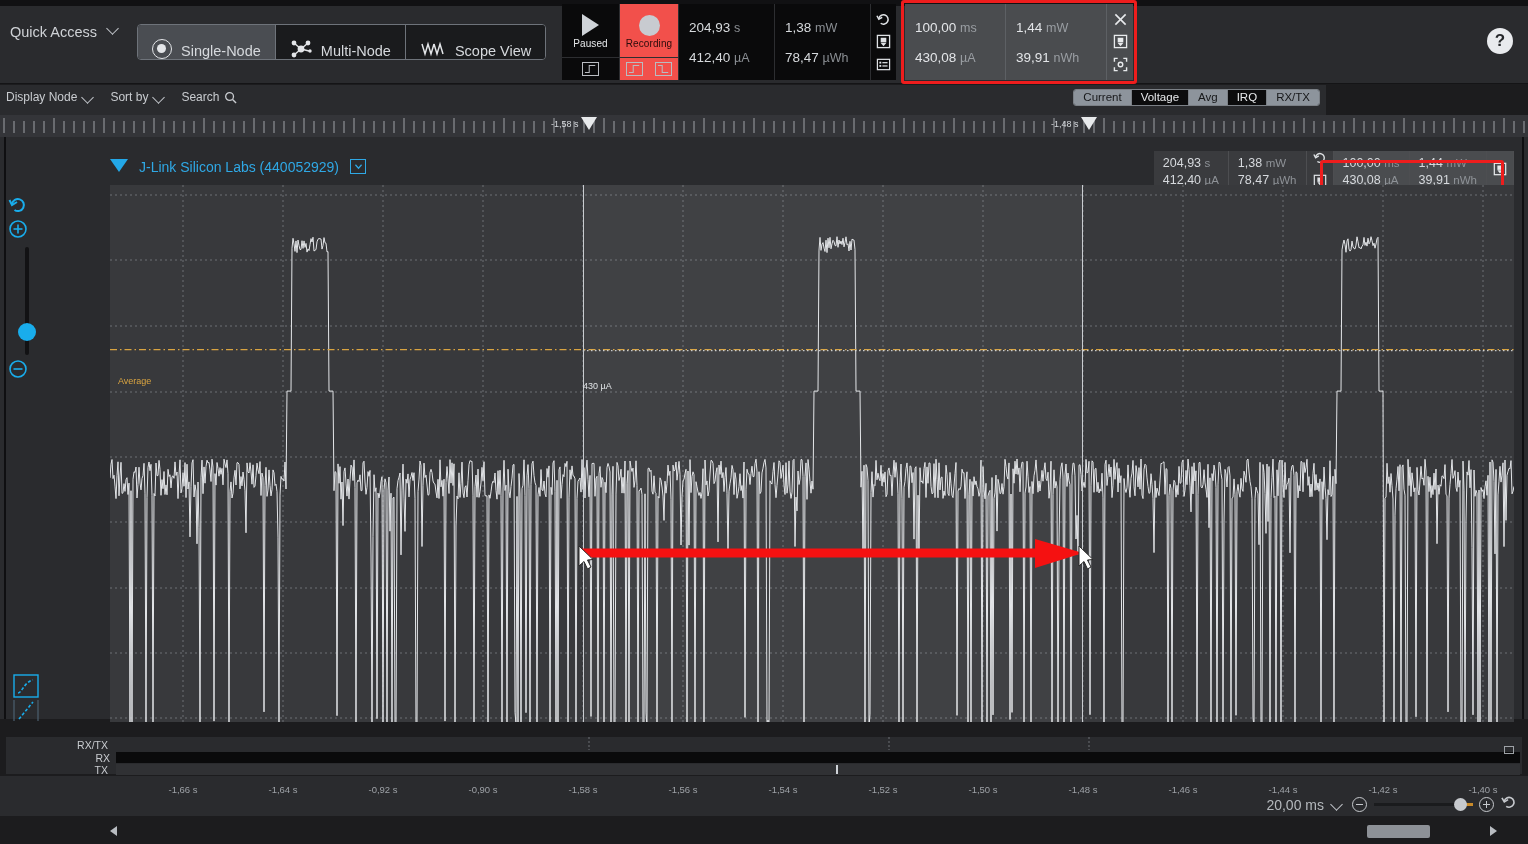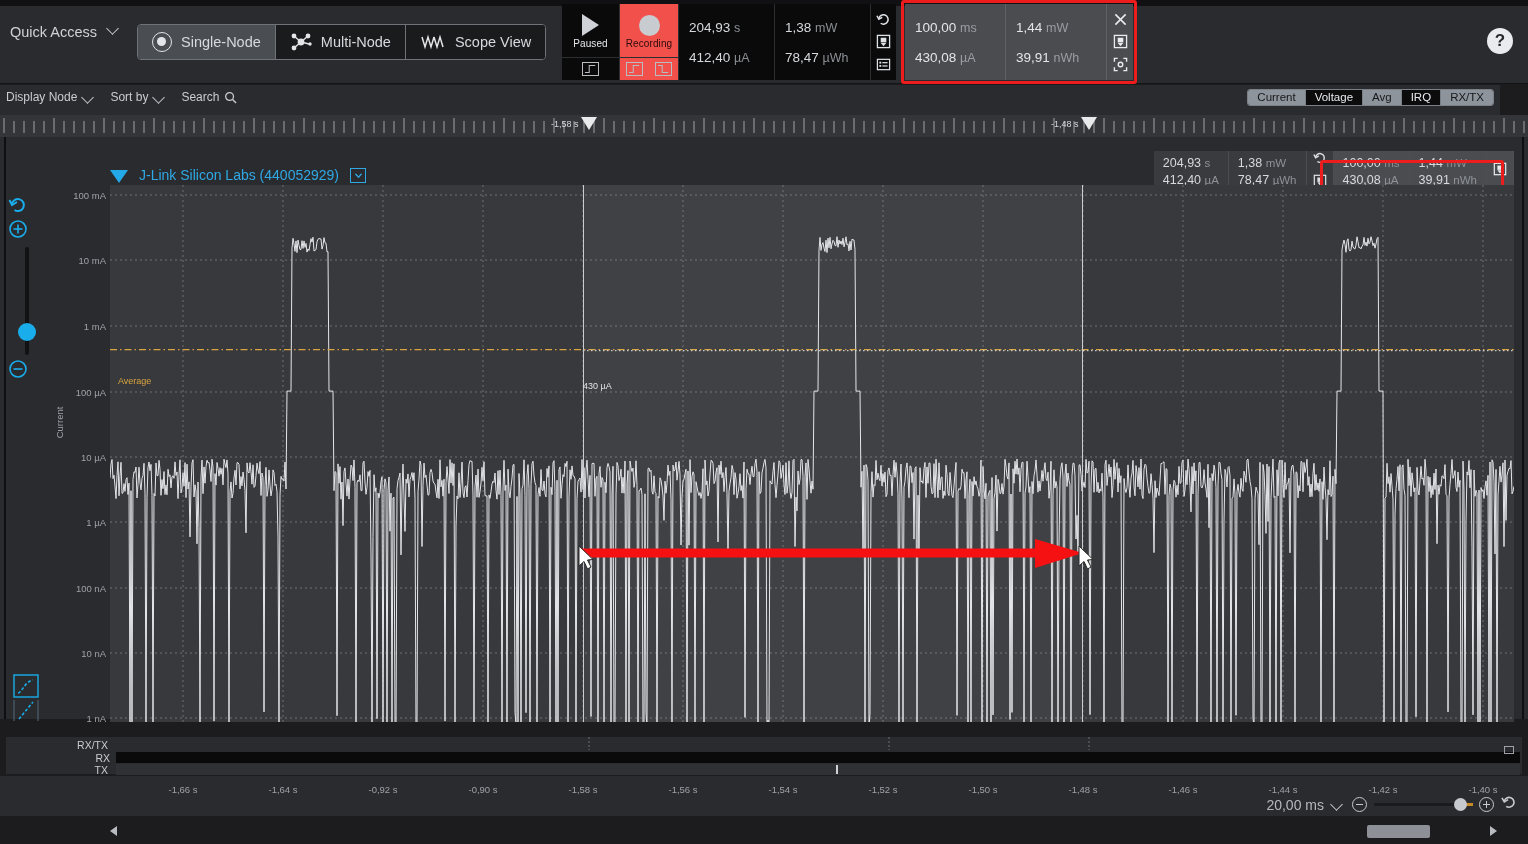--- a/index.html
+++ b/index.html
@@ -37,21 +37,21 @@
   }
 
   
   #mode-group {
     position: absolute; left: 137px; top: 24px;
     display: flex; height: 36px;
     border: 1px solid #6e737a; border-radius: 4px; overflow: hidden;
     background: #1a1b1d;
   }
   .mode-btn {
-    display: flex; align-items: center; gap: 9px;
+    display: flex; align-items: flex-end; gap: 9px;
     padding: 0 14px; height: 100%;
     font-size: 14.5px; color: #d6d9dd; cursor: pointer;
     border-right: 1px solid #6e737a;
     background: #1a1b1d;
   }
   .mode-btn:last-child { border-right: none; }
   .mode-btn.active { background: #4a4d52; }
 
   .icn-single {
     width: 20px; height: 20px; border-radius: 50%;
@@ -143,21 +143,21 @@
   #help-btn {
     position: absolute; right: 15px; top: 28px;
     width: 26px; height: 26px; border-radius: 50%;
     background: #e9ebee; color: #26282b;
     font-size: 17px; font-weight: bold; text-align: center; line-height: 26px;
     cursor: pointer;
   }
 
   
   #sub-toolbar {
-    position: absolute; left: 0; top: 85px; width: 1500px; height: 30px;
+    position: absolute; left: 0; top: 85px; width: 1326px; height: 30px;
     background: #2a2b2e;
   }
   .sub-left { position: absolute; left: 6px; top: 5px; display: flex; align-items: center; gap: 14px; }
   .sub-item { display: flex; align-items: center; gap: 5px; font-size: 12px; color: #c9ccd0; cursor: pointer; }
   .mag { width: 13px; height: 13px; }
 
   #filter-group {
     position: absolute; right: 6px; top: 4px;
     display: flex; height: 17px;
     border: 1px solid #7b8086; border-radius: 3px; overflow: hidden;
@@ -207,22 +207,22 @@
     position: absolute; left: -7px; top: 76px;
     width: 18px; height: 18px; border-radius: 50%; background: #19adec;
   }
   #capture-icn {
     position: absolute; left: 13px; top: 537px;
     width: 26px; height: 48px; cursor: pointer;
   }
 
   
   #chart-head {
-    position: absolute; left: 110px; top: 30px;
-    display: flex; align-items: flex-end; gap: 11px;
+    position: absolute; left: 110px; top: 22px;
+    display: flex; align-items: flex-start; gap: 11px;
   }
   .tri-down {
     width: 0; height: 0;
     border-left: 9px solid transparent; border-right: 9px solid transparent;
     border-top: 13px solid #23a8e8; cursor: pointer;
   }
   #node-title { font-size: 14px; color: #2fa8e5; cursor: pointer; }
   #node-dd {
     width: 16px; height: 15px; border: 1.4px solid #2fa8e5; cursor: pointer;
     display: flex; align-items: center; justify-content: center;
@@ -850,32 +850,20 @@
             <rect x="1.5" y="1.5" width="13" height="13" fill="none" stroke="#e8eaec" stroke-width="1.4"></rect>
             <rect x="5" y="4" width="6" height="5" fill="#e8eaec"></rect>
             <polygon points="8,13 5,9.5 11,9.5" fill="#e8eaec"></polygon>
           </svg>
         </span>
       </div>
     </div>
     <div id="cr-red"></div>
   </div>
 
-  <div id="yaxis">
-    <span id="ylab-title">Current</span>
-    <span class="ylab" style="top:58px;">100 mA</span>
-    <span class="ylab" style="top:123px;">10 mA</span>
-    <span class="ylab" style="top:189px;">1 mA</span>
-    <span class="ylab" style="top:255px;">100 µA</span>
-    <span class="ylab" style="top:320px;">10 µA</span>
-    <span class="ylab" style="top:385px;">1 µA</span>
-    <span class="ylab" style="top:451px;">100 nA</span>
-    <span class="ylab" style="top:516px;">10 nA</span>
-    <span class="ylab" style="top:581px;">1 nA</span>
-  </div>
 
   <div id="plot">
     <svg id="plot-svg" viewBox="0 0 1404 537" width="1404" height="537">
         <line x1="0" y1="10" x2="1404" y2="10" stroke="#6d7074" stroke-width="1" stroke-dasharray="2 3"></line>
         <line x1="0" y1="75" x2="1404" y2="75" stroke="#6d7074" stroke-width="1" stroke-dasharray="2 3"></line>
         <line x1="0" y1="141" x2="1404" y2="141" stroke="#6d7074" stroke-width="1" stroke-dasharray="2 3"></line>
         <line x1="0" y1="207" x2="1404" y2="207" stroke="#6d7074" stroke-width="1" stroke-dasharray="2 3"></line>
         <line x1="0" y1="272" x2="1404" y2="272" stroke="#6d7074" stroke-width="1" stroke-dasharray="2 3"></line>
         <line x1="0" y1="337" x2="1404" y2="337" stroke="#6d7074" stroke-width="1" stroke-dasharray="2 3"></line>
         <line x1="0" y1="403" x2="1404" y2="403" stroke="#6d7074" stroke-width="1" stroke-dasharray="2 3"></line>

